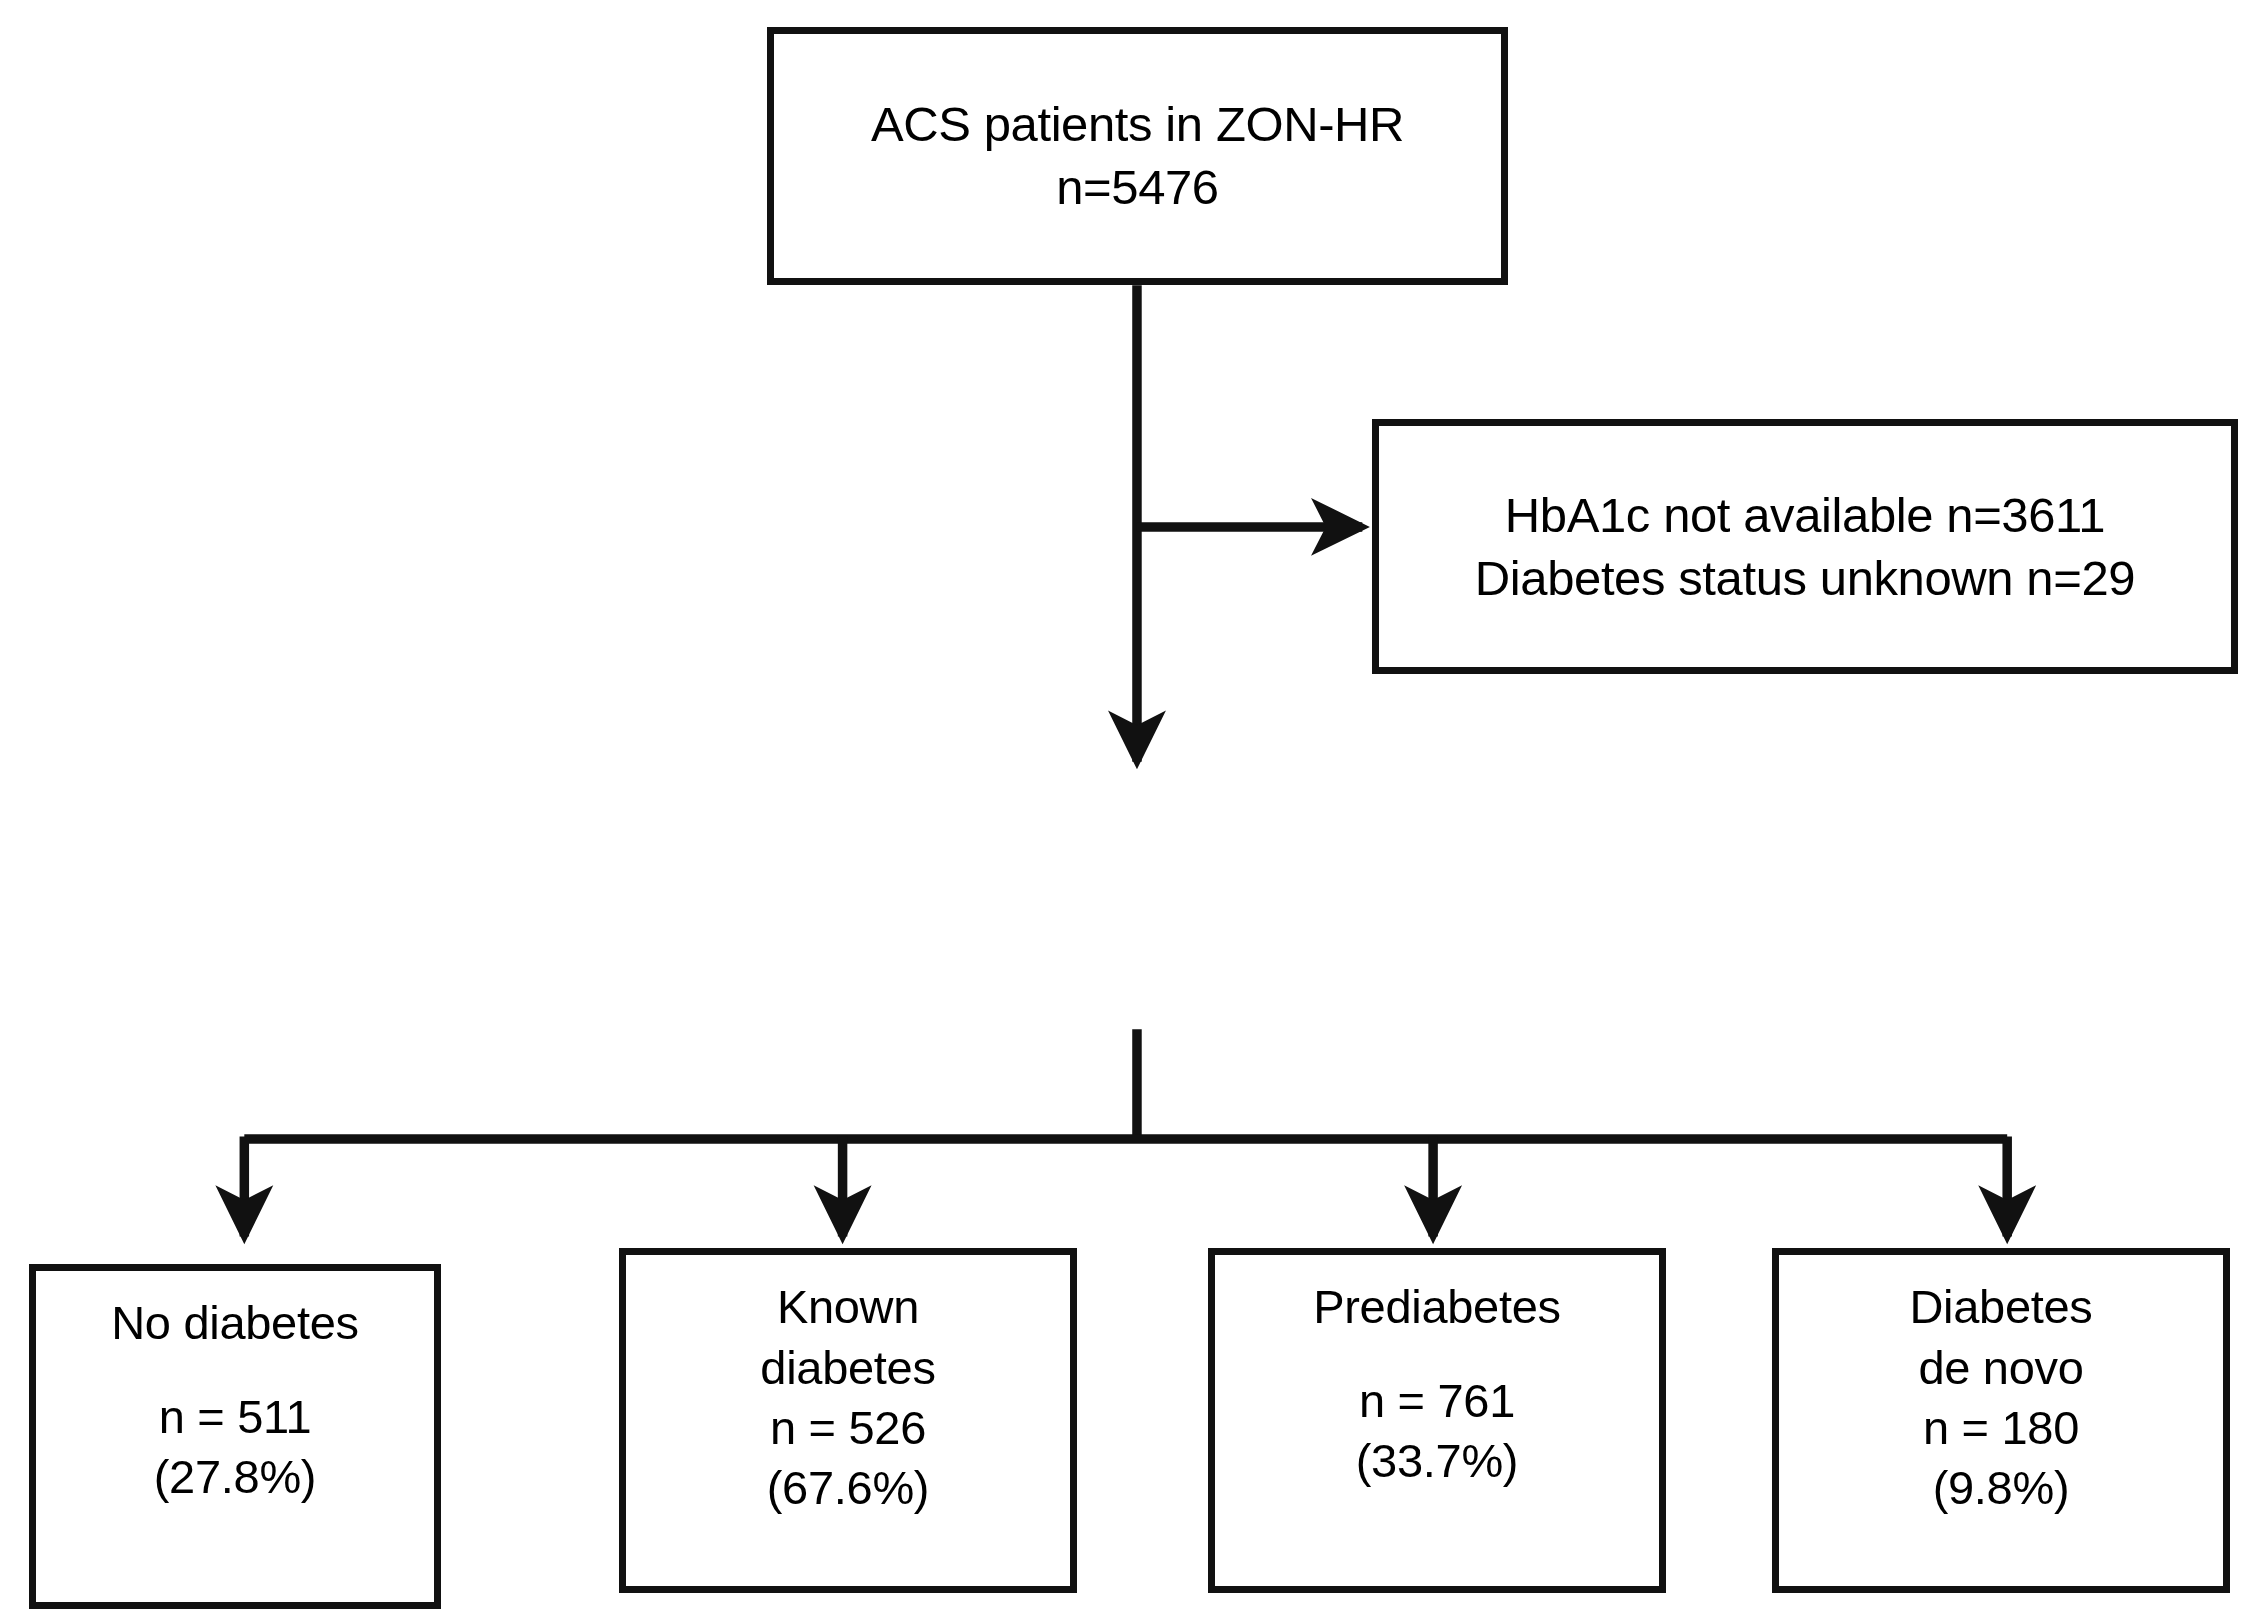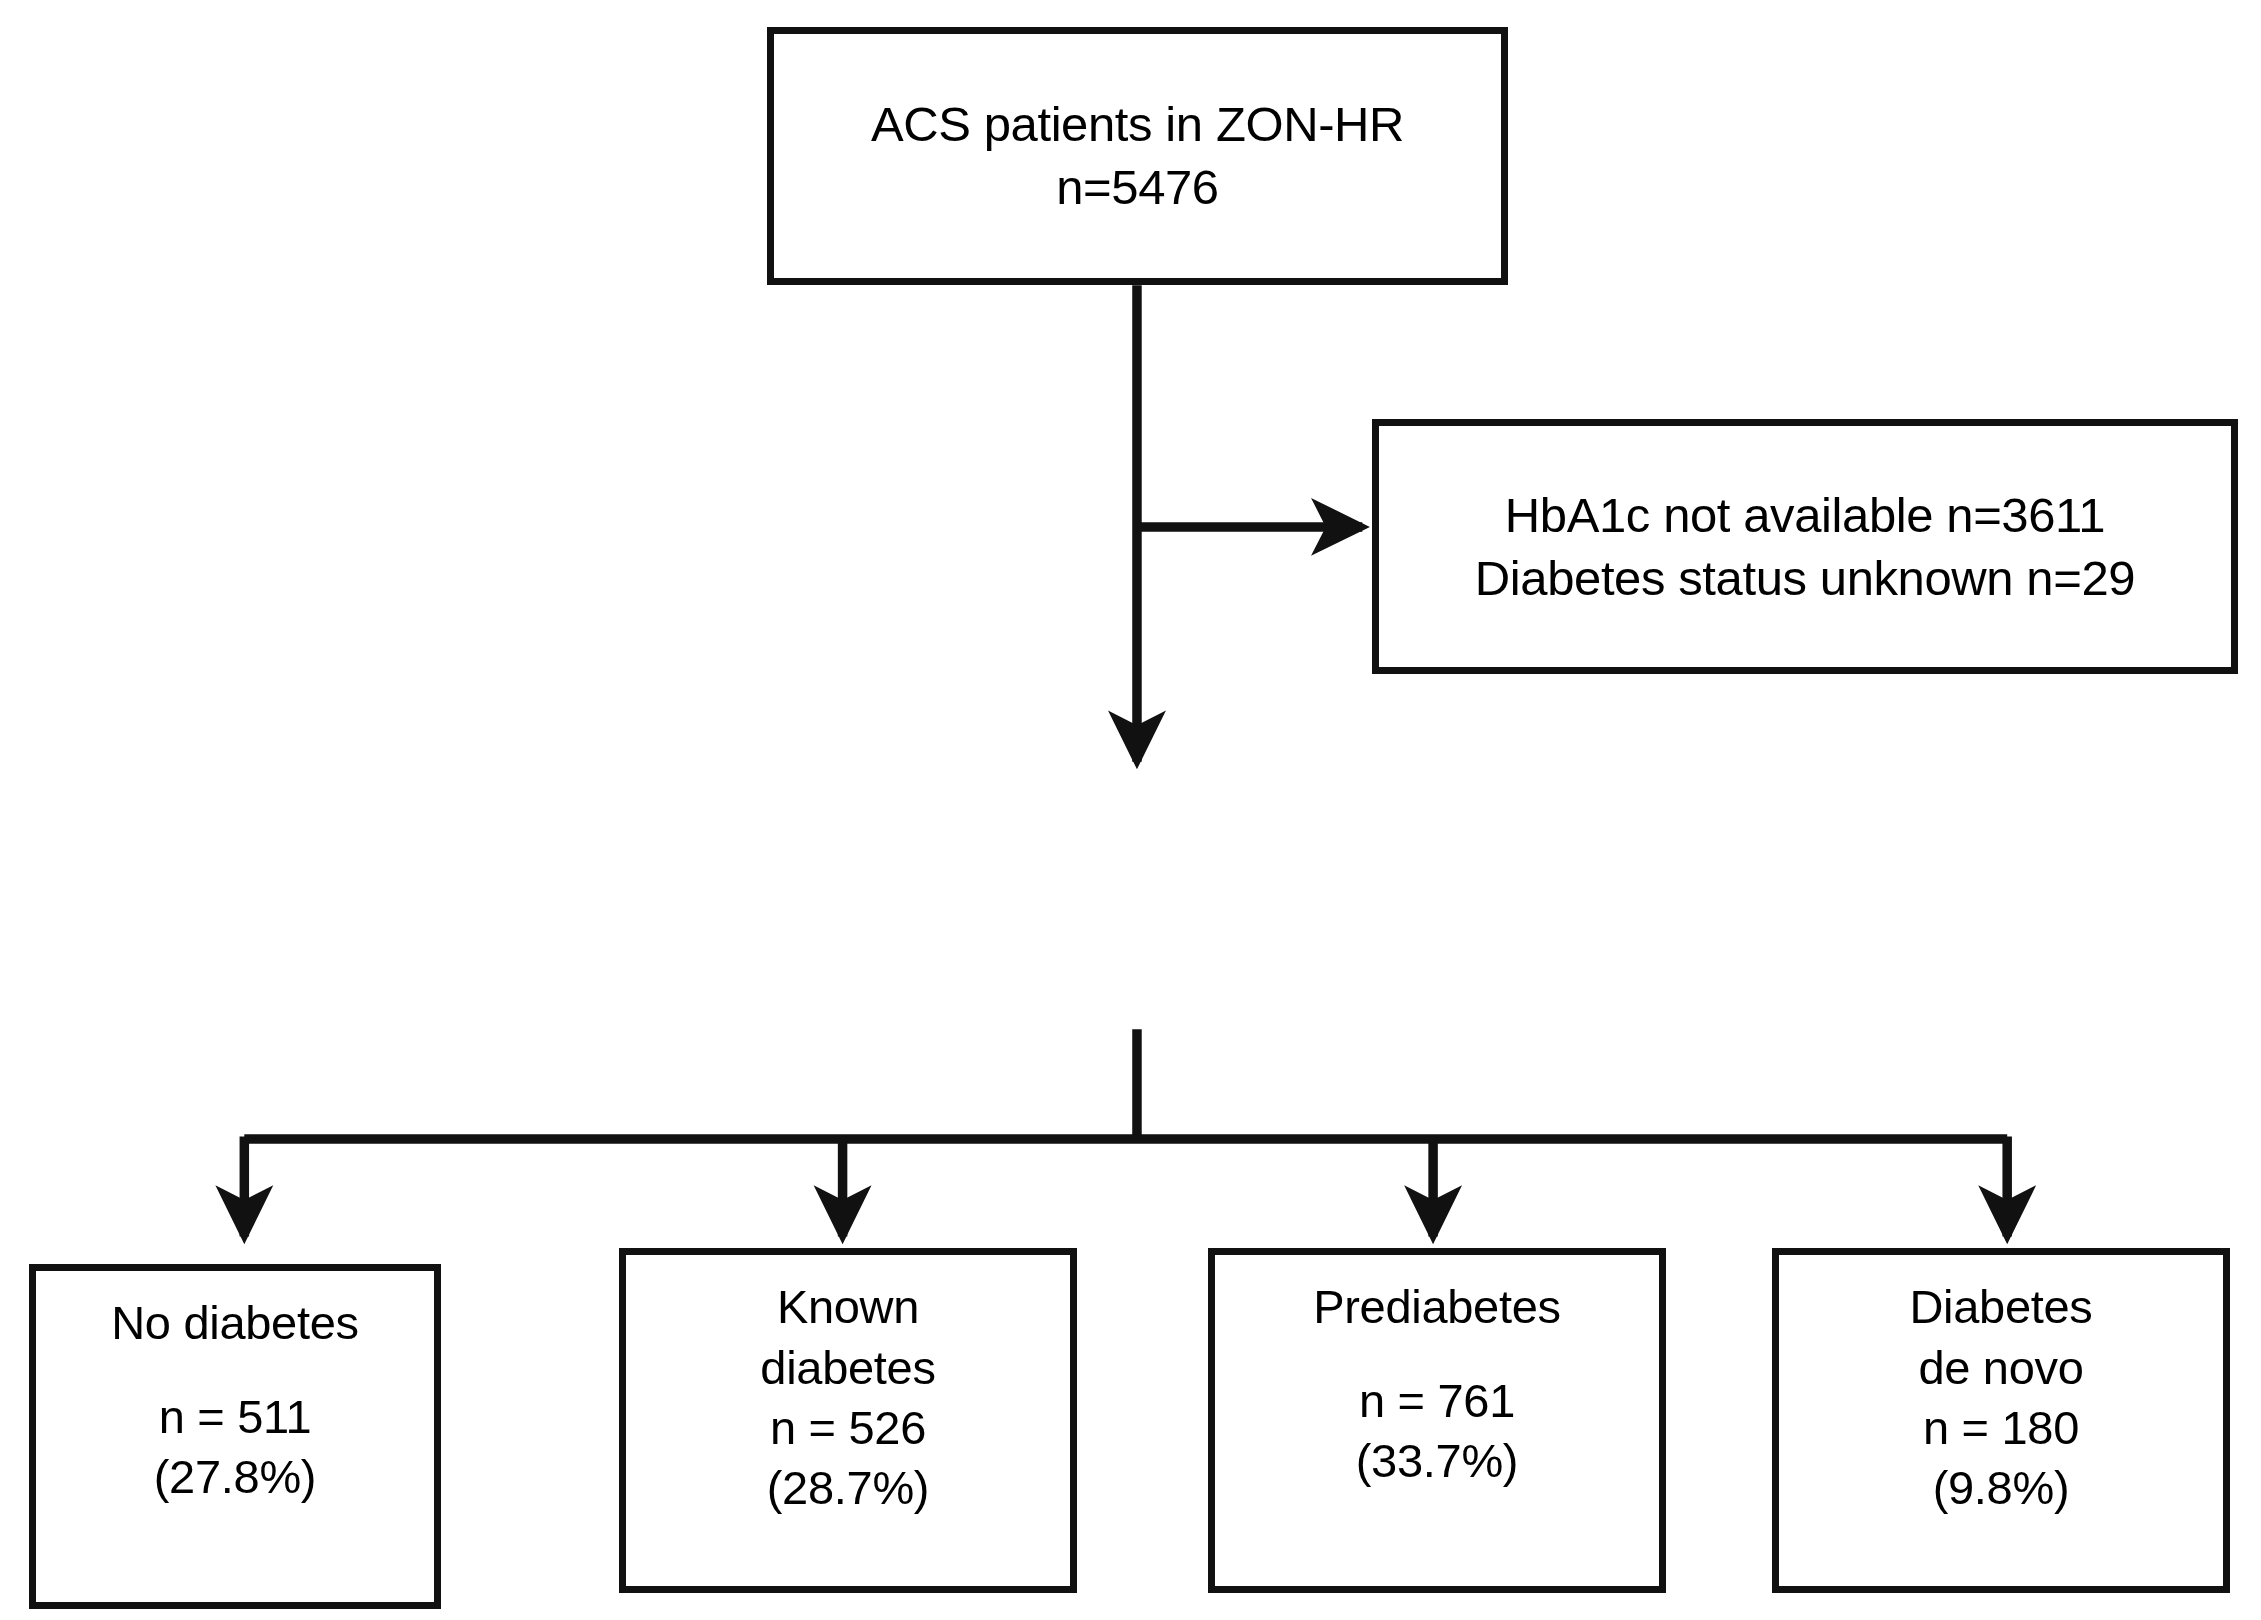--- a/index.html
+++ b/index.html
@@ -122,21 +122,21 @@
 
     <span class="leaf-gap"></span>
     <span class="node-line">n = 511</span>
     <span class="node-line">(27.8%)</span>
   </div>
 
   <div class="node-box node-leaf" id="node-leaf-1">
     <span class="node-line">Known</span>
     <span class="node-line">diabetes</span>
     <span class="node-line">n = 526</span>
-    <span class="node-line">(28.7%)</span>
+    <span class="node-line">(67.6%)</span>
   </div>
 
   <div class="node-box node-leaf" id="node-leaf-2">
     <span class="node-line">Prediabetes</span>
 
     <span class="leaf-gap"></span>
     <span class="node-line">n = 761</span>
     <span class="node-line">(33.7%)</span>
   </div>
 

